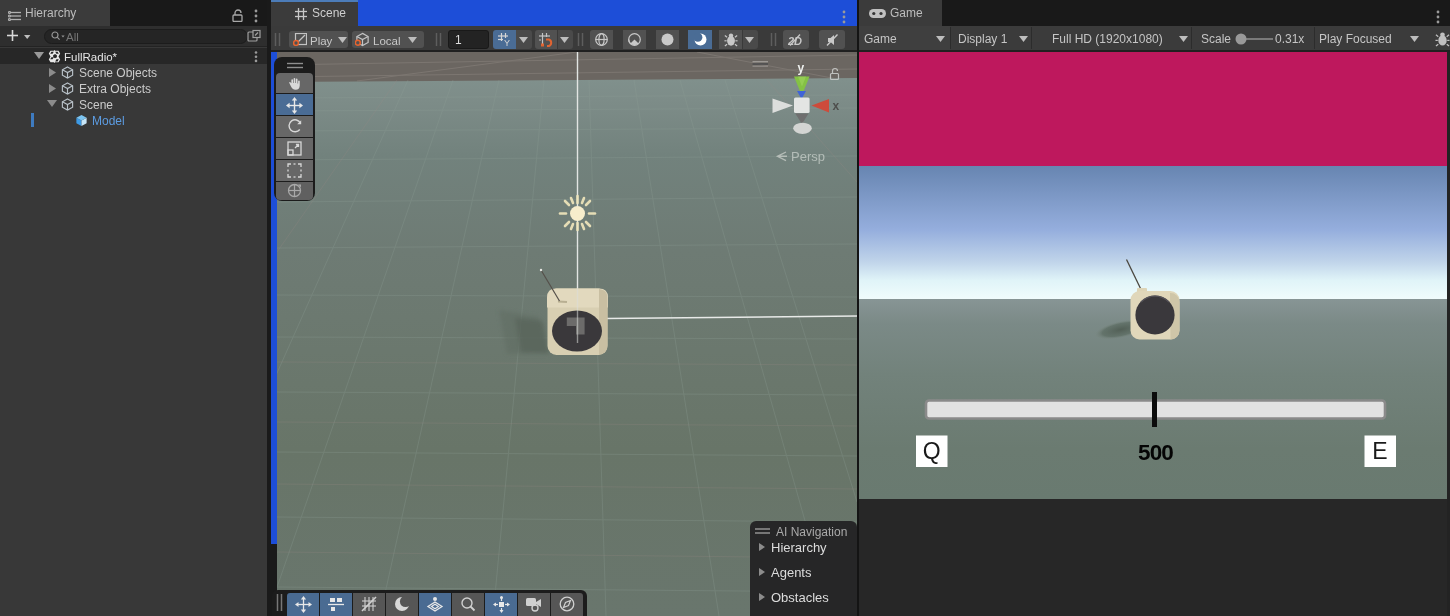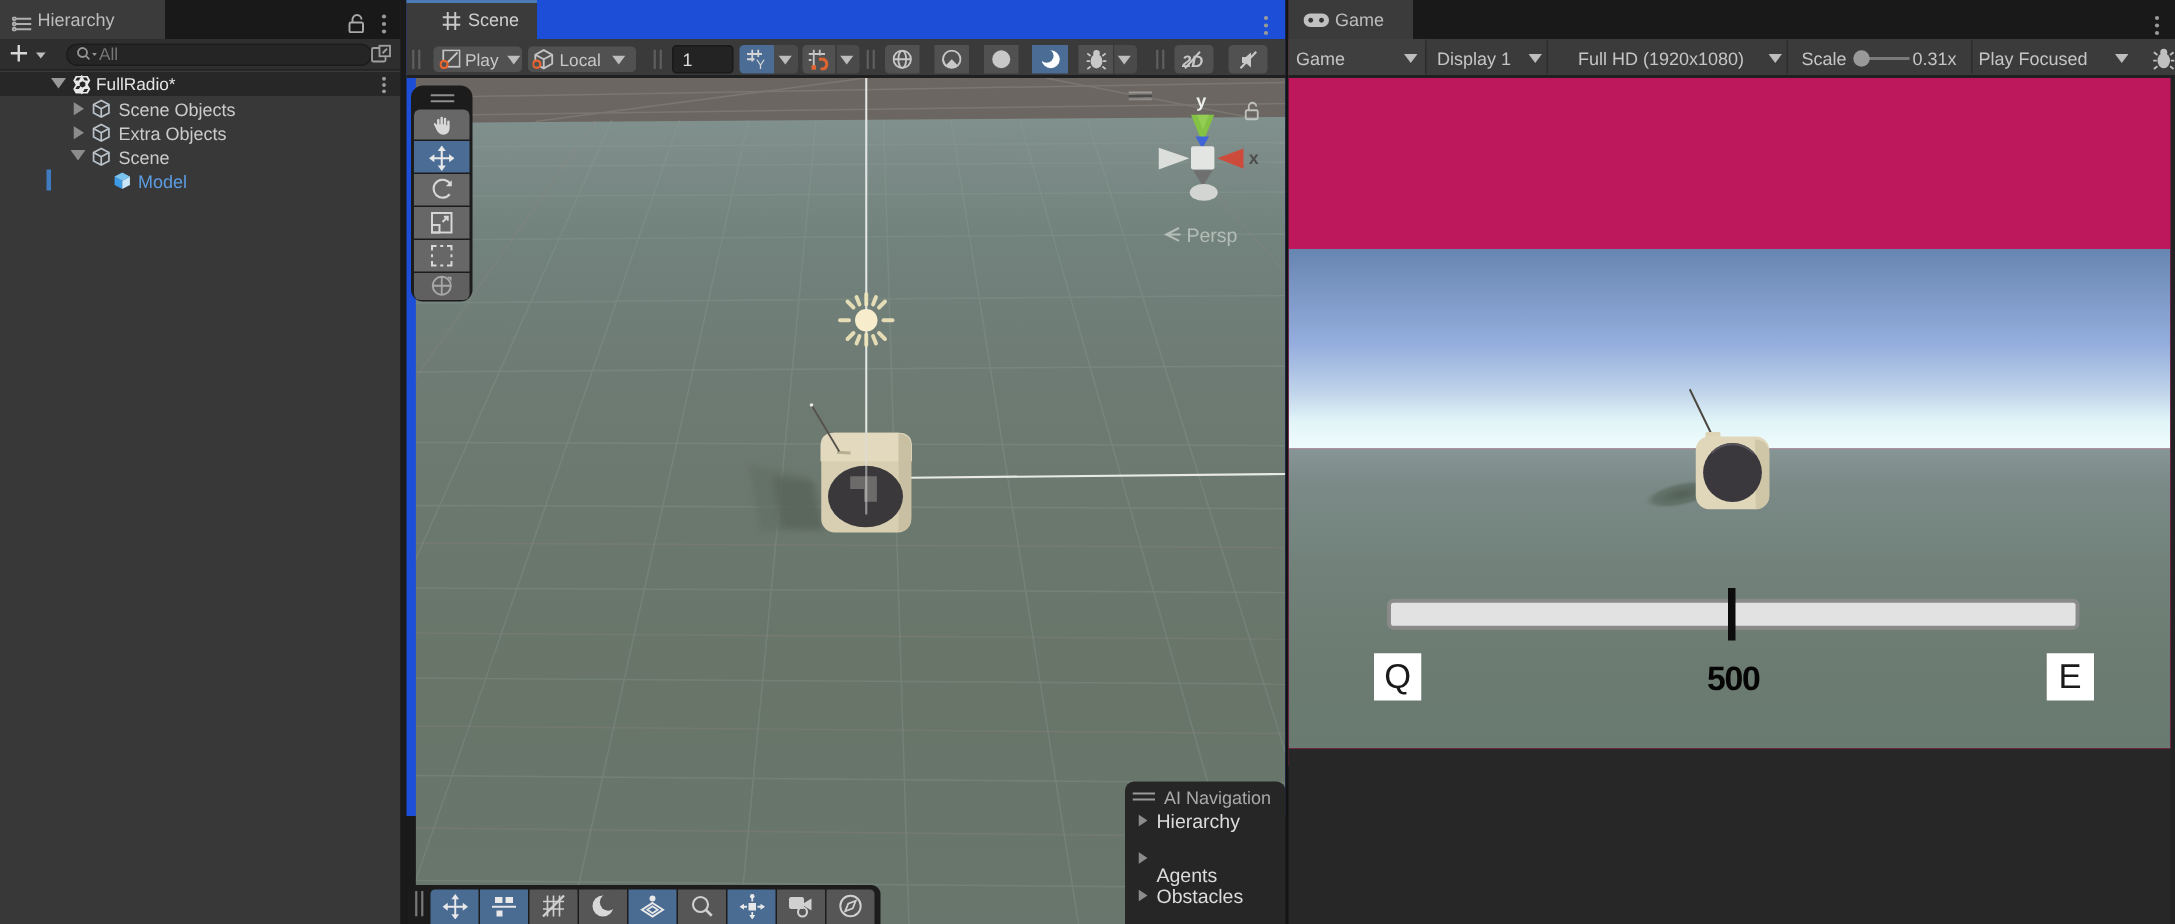--- a/index.html
+++ b/index.html
@@ -535,21 +535,21 @@
       <line x1="0" y1="5" x2="15" y2="5" stroke="#9a9a9a" stroke-width="1.4"></line>
     </svg>
     <div class="abs" style="left:26px;top:3.5px;font-size:12px;color:#a9a9a9;">AI Navigation</div>
     <svg class="abs" style="left:9px;top:22px;" width="6" height="8">
           <path d="M0 0 l6 4 -6 4 z" fill="#8c8c8c"></path>
         </svg>
     <div class="abs" style="left:21px;top:19px;font-size:13px;color:#dcdcdc;">Hierarchy</div>
     <svg class="abs" style="left:9px;top:47px;" width="6" height="8">
           <path d="M0 0 l6 4 -6 4 z" fill="#8c8c8c"></path>
         </svg>
-    <div class="abs" style="left:21px;top:55px;font-size:13px;color:#dcdcdc;">Agents</div>
+    <div class="abs" style="left:21px;top:44px;font-size:13px;color:#dcdcdc;">Agents</div>
     <svg class="abs" style="left:9px;top:72px;" width="6" height="8">
           <path d="M0 0 l6 4 -6 4 z" fill="#8c8c8c"></path>
         </svg>
     <div class="abs" style="left:21px;top:69px;font-size:13px;color:#dcdcdc;">Obstacles</div>
   </div>
 </div>
 
 <div class="abs" style="left:857px;top:0;width:2px;height:616px;background:#141414;"></div>
 
 <div class="abs" style="left:859px;top:0;width:591px;height:511px;background:#be185d;">

